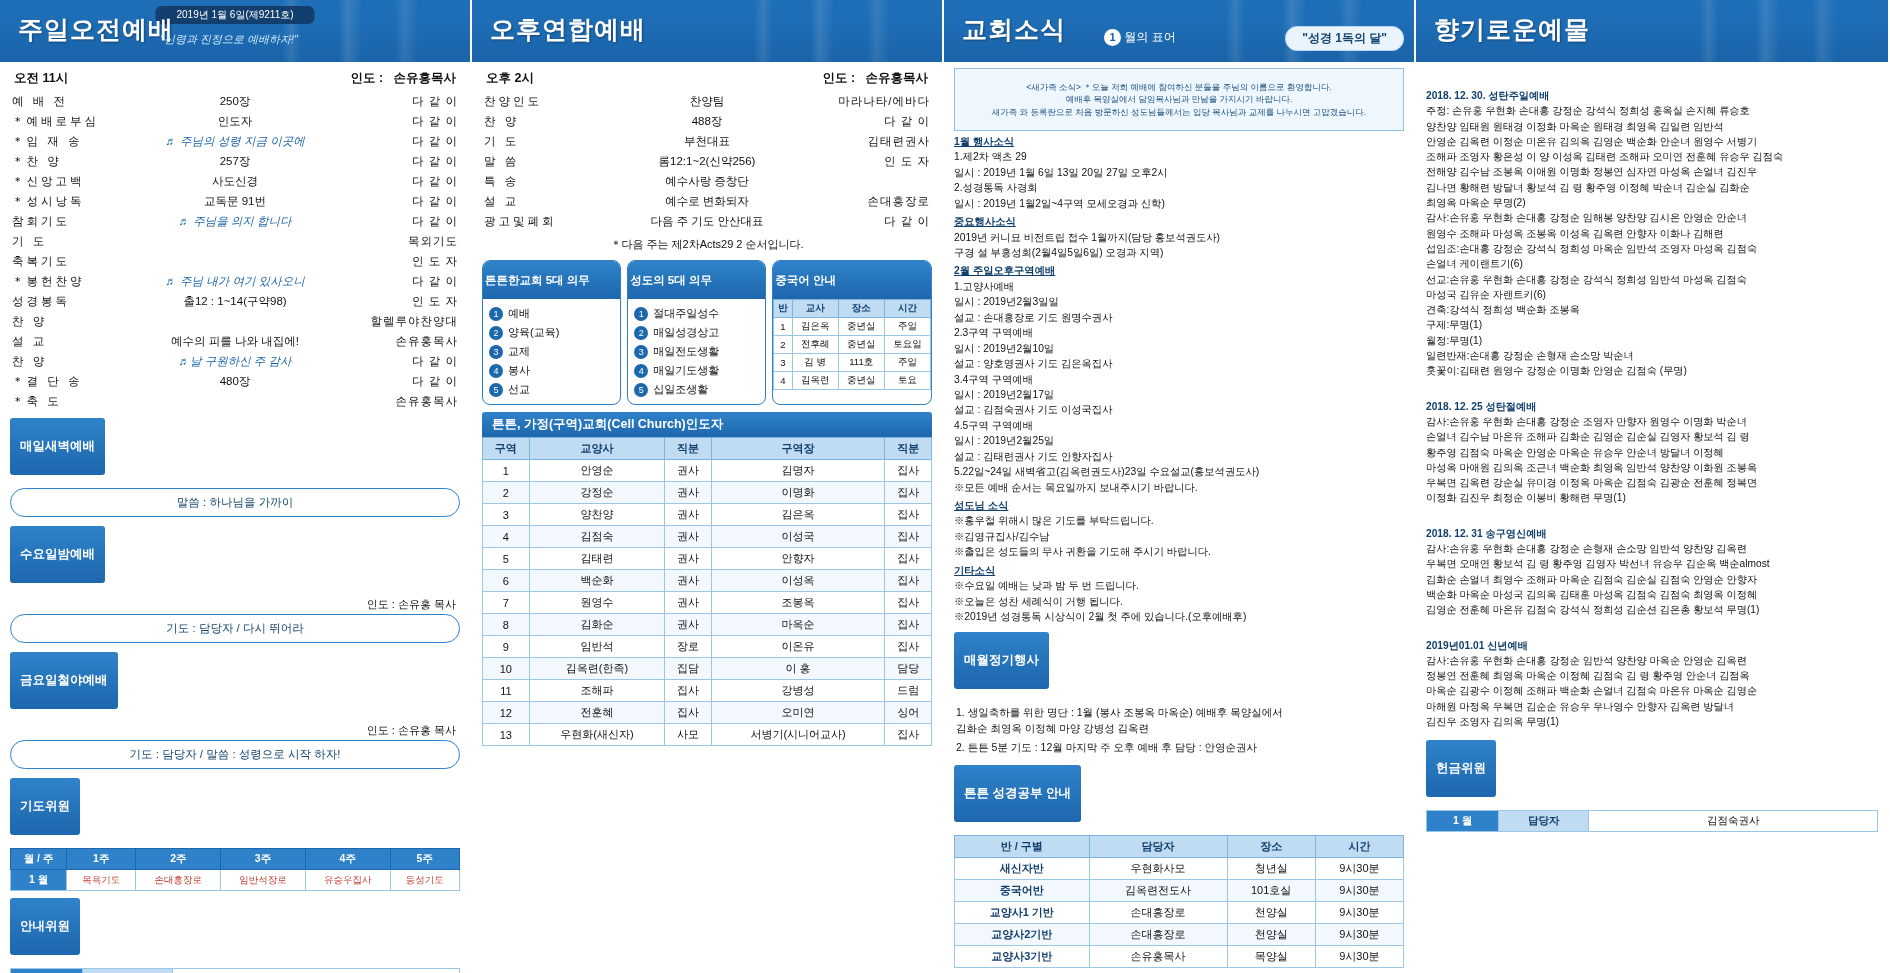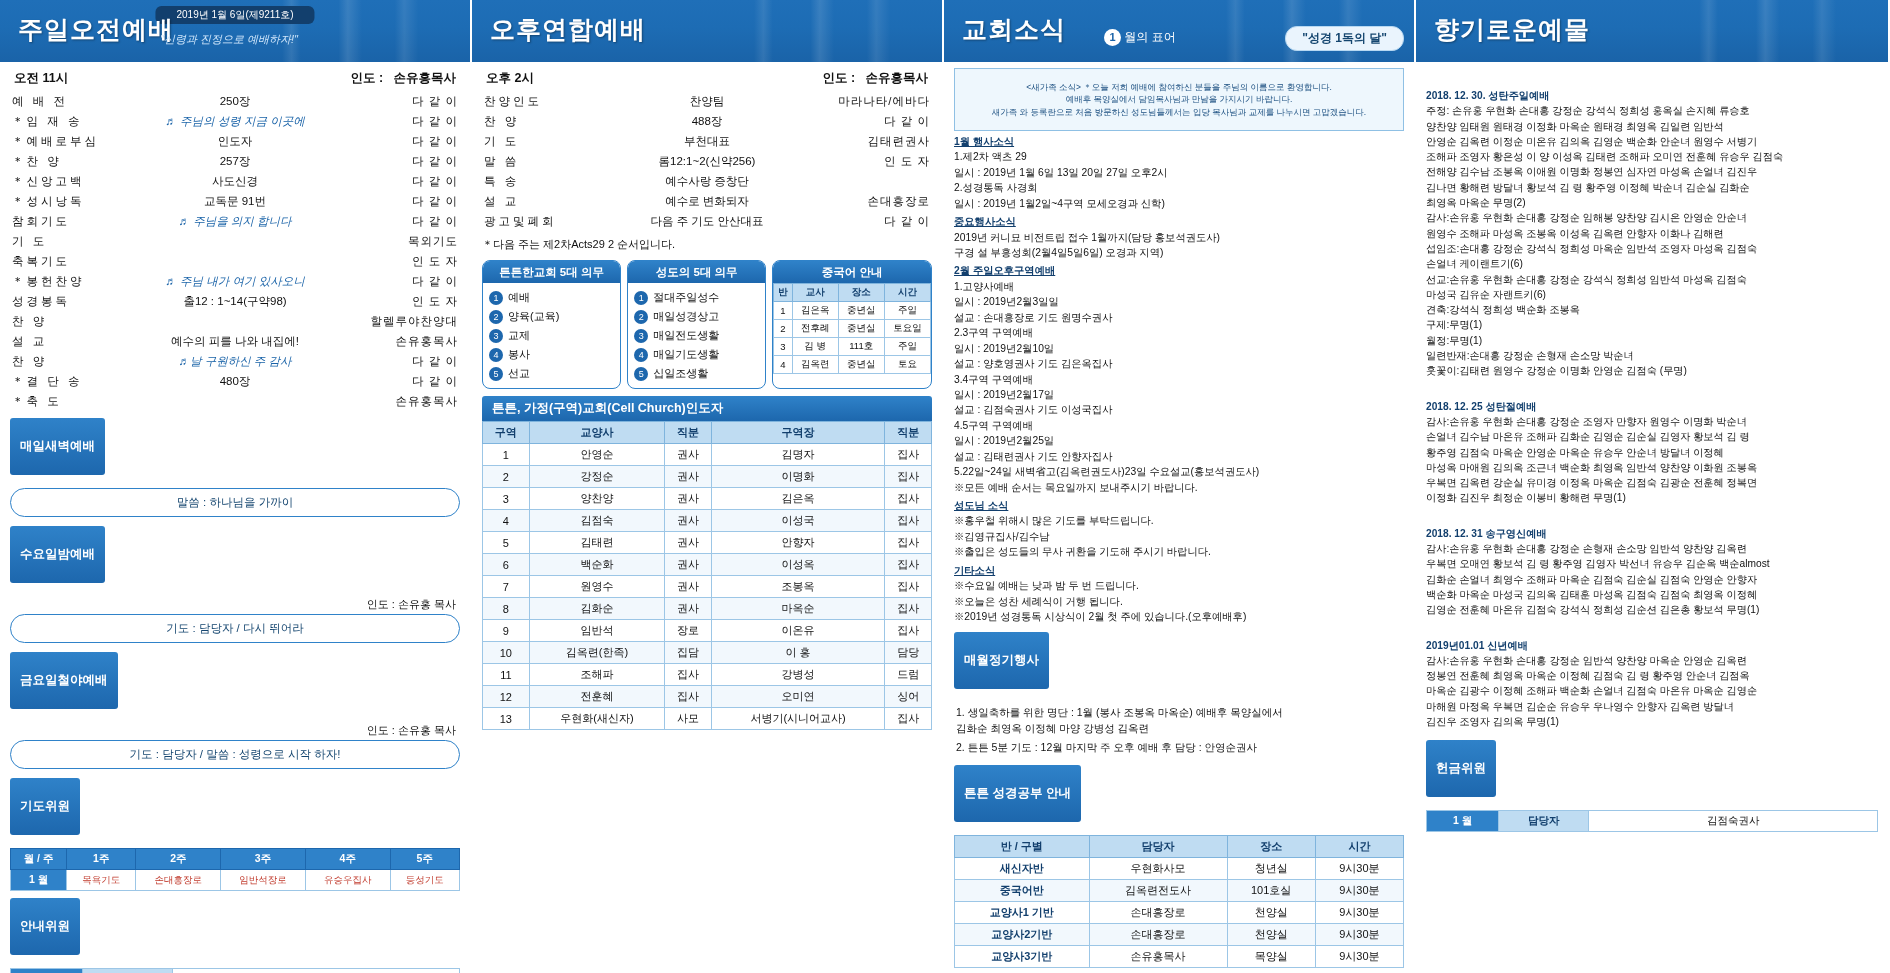--- a/index.html
+++ b/index.html
@@ -113,21 +113,21 @@
   .dutyname { background:#bfdcf2; color:#123f6d; font-weight:bold; }
   .tagcell { color:#c0392b; font-size:9.5px; }
 
   
   .oblwrap { display:flex; gap:6px; margin-top:8px; }
   .obl {
     flex:1; border:1px solid #2f82c9; border-radius:8px; overflow:hidden; background:#fff;
   }
   .obl .t {
     background:linear-gradient(180deg,#2f82c9,#1d67ad); color:#fff;
-    text-align:center; font-size:11.5px; font-weight:bold; padding:4px 2px; line-height:1.25;
+    font-size:11.5px; font-weight:bold; padding:12px 2px; line-height:1.25;
   }
   .obl ol { list-style:none; margin:0; padding:5px 6px; }
   .obl li { font-size:11px; padding:2px 0; display:flex; align-items:center; gap:5px; }
   .bn {
     display:inline-block; min-width:14px; height:14px; line-height:14px;
     border-radius:50%; background:#1d67ad; color:#fff; font-size:9px; text-align:center;
   }
   .obl3 { flex:1.15; }
   .obl3 table { width:100%; border-collapse:collapse; font-size:9.5px; }
   .obl3 th { background:#bfdcf2; border:1px solid #7fb4dd; padding:2px 1px; color:#123f6d; }
@@ -168,27 +168,27 @@
           &nbsp;&nbsp;<span>손유홍목사</span></span>
       </div>
       <table class="ow">
         <tbody id="p1-order">
             <tr>
               <td class="c1">예 배 전</td>
               <td class="c2">250장</td>
               <td class="c3">다 같 이</td>
             </tr>
             <tr>
+              <td class="c1">＊예배로부심</td>
+              <td class="c2">인도자</td>
+              <td class="c3">다 같 이</td>
+            </tr>
+            <tr>
               <td class="c1">＊임 재 송</td>
               <td class="c2 note">♬ 주님의 성령 지금 이곳에</td>
-              <td class="c3">다 같 이</td>
-            </tr>
-            <tr>
-              <td class="c1">＊예배로부심</td>
-              <td class="c2">인도자</td>
               <td class="c3">다 같 이</td>
             </tr>
             <tr>
               <td class="c1">＊찬    양</td>
               <td class="c2">257장</td>
               <td class="c3">다 같 이</td>
             </tr>
             <tr>
               <td class="c1">＊신앙고백</td>
               <td class="c2">사도신경</td>
@@ -343,21 +343,21 @@
               <td class="c2">예수로 변화되자</td>
               <td class="c3">손대흥장로</td>
             </tr>
             <tr>
               <td class="c1">광고및폐회</td>
               <td class="c2">다음 주 기도 안산대표</td>
               <td class="c3">다 같 이</td>
             </tr>
           </tbody>
       </table>
-      <div style="font-size:11px;padding:6px 0 0 0;">＊다음 주는 제2차Acts29  2  순서입니다.</div>
+      <div style="text-align:center;font-size:11px;padding:6px 0 0 0;">＊다음 주는 제2차Acts29  2  순서입니다.</div>
 
       <div class="oblwrap">
         <div class="obl">
           <div class="t" id="obl0t">튼튼한교회
 5대 의무</div>
           <ol id="obl0">
               <li>
                 <span class="bn">1</span>
                 <span>예배</span>
               </li>

